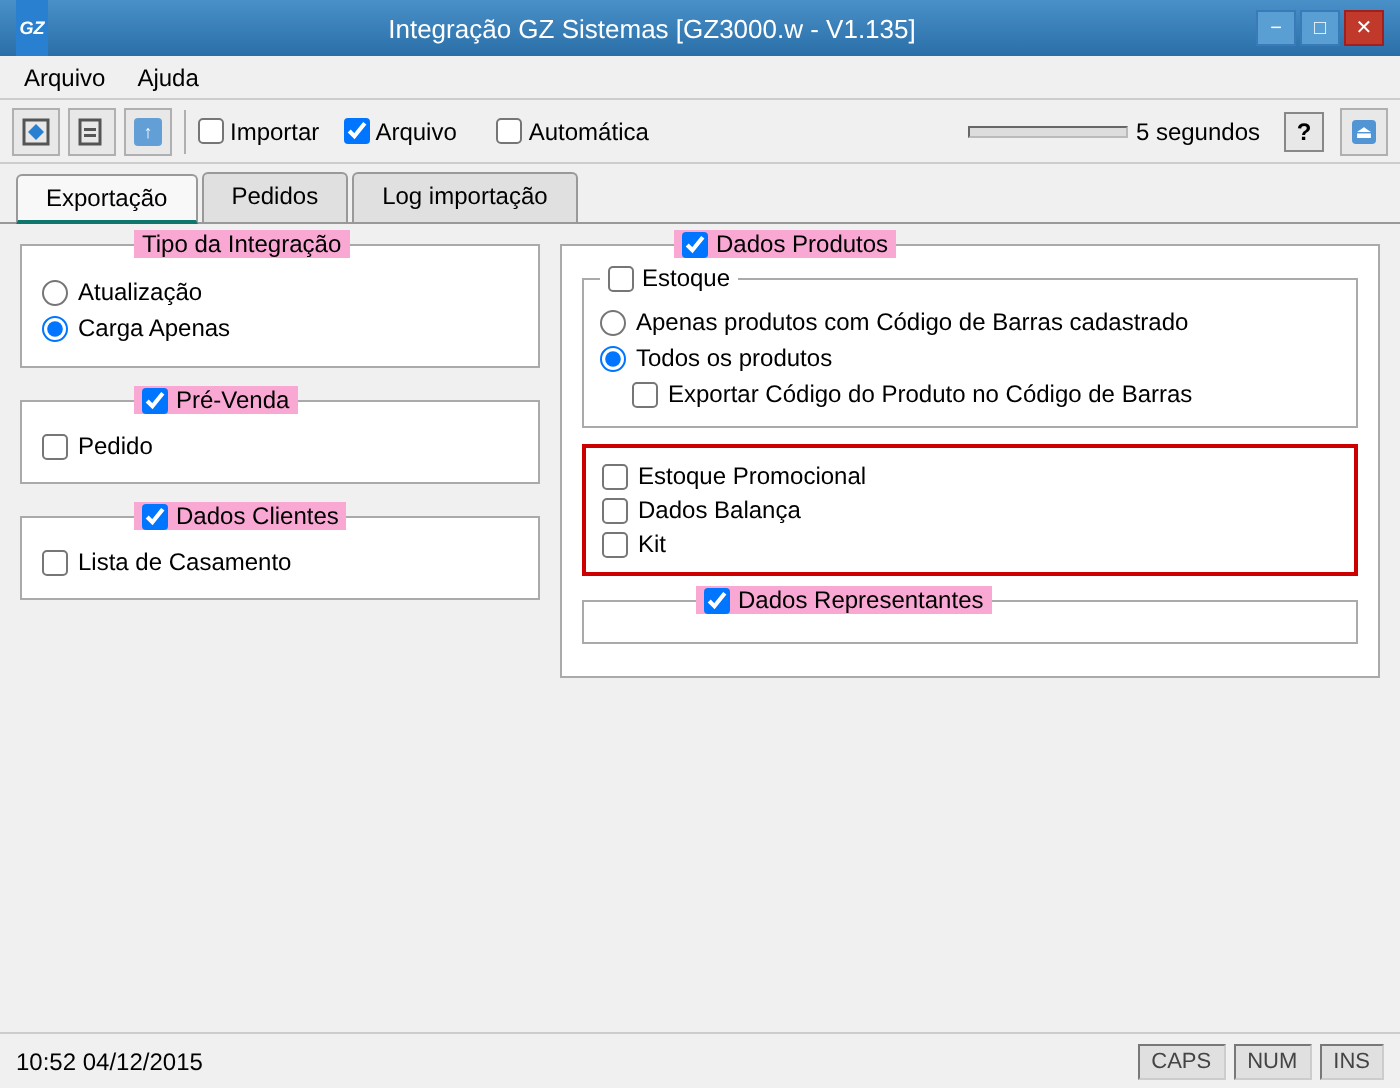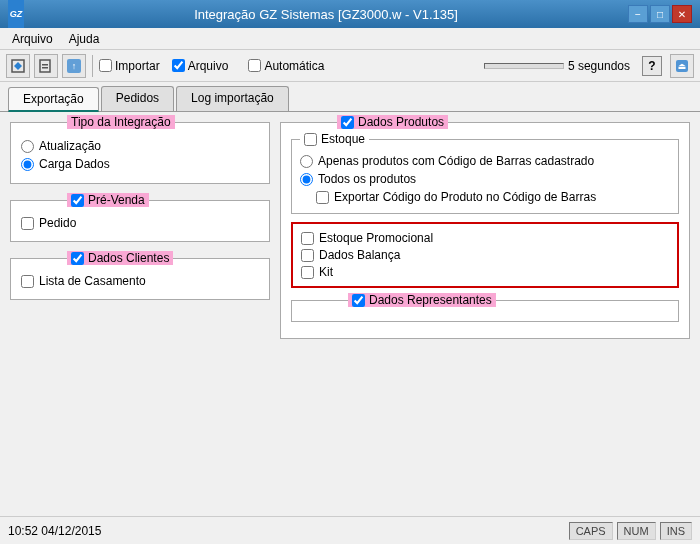--- a/index.html
+++ b/index.html
@@ -370,21 +370,21 @@
         <div class="group-box-label">
           <span>Tipo da Integração</span>
         </div>
         <div class="group-content">
           <label class="radio-label">
             <input type="radio" name="tipoIntegracao" style="">
             <span>Atualização</span>
           </label>
           <label class="radio-label">
             <input type="radio" name="tipoIntegracao" checked="" style="">
-            <span>Carga Dados</span>
+            <span>Carga Apenas</span>
           </label>
         </div>
       </div>
 
       <div class="group-box" style="margin-top: 16px;">
         <div class="group-box-label">
           <input type="checkbox" checked="" style="">
           <span>Pré-Venda</span>
         </div>
         <div class="group-content">

